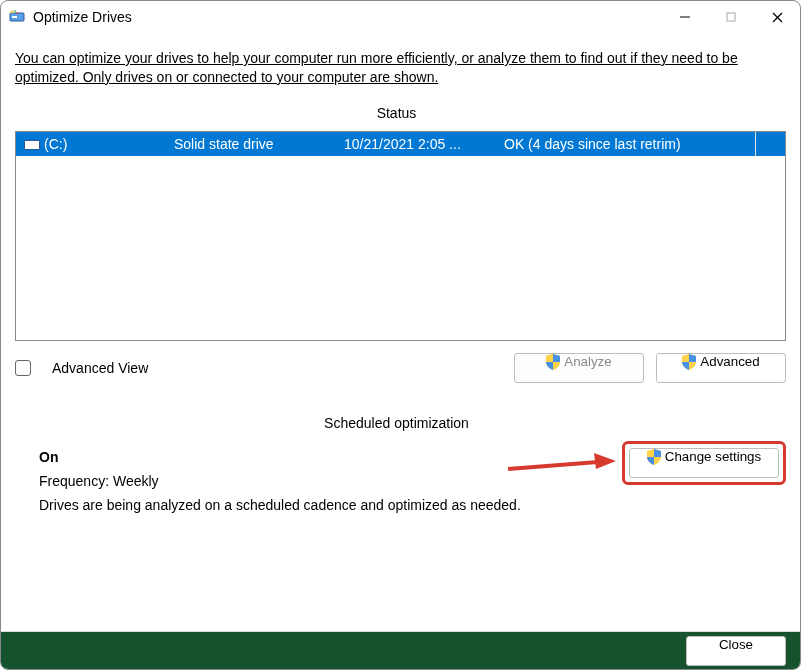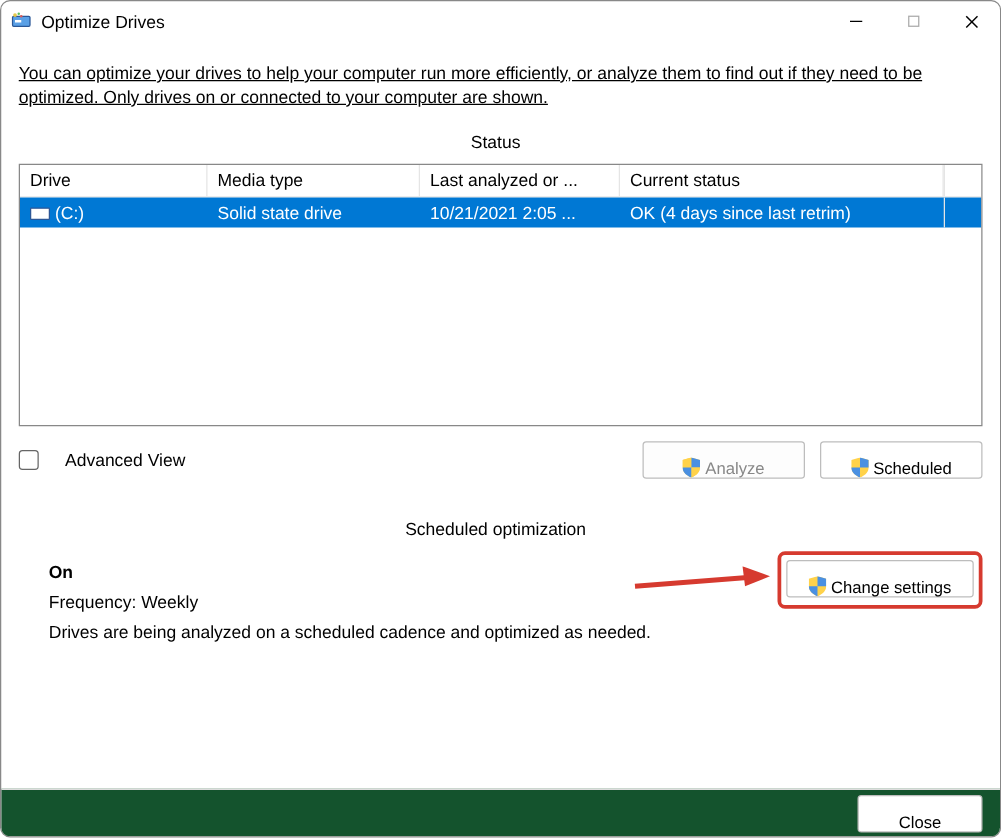--- a/index.html
+++ b/index.html
@@ -80,21 +80,21 @@
   .checkbox {
     display: inline-flex; align-items: center; gap: 21px;
   }
   .checkbox .box {
     width: 16px; height: 16px; border: 1px solid #666; border-radius: 3px; background:#fff;
   }
   .below-row .spacer { flex: 1; }
   .btn {
     height: 30px; min-width: 130px; padding: 0 16px;
     border: 1px solid #bdbdbd; background: #fff; border-radius: 3px;
-    display: inline-flex; align-items: flex-end; justify-content: center;
+    display: inline-flex; align-items: flex-start; justify-content: center;
     gap: 4px; cursor: pointer;
   }
   .btn.disabled { color: #888; cursor: default; background:#fdfdfd; }
   .shield {
     width: 14px; height: 16px; display: inline-block; position: relative;
   }
   
   .sched { margin-top: 32px; }
   .sched-body { padding: 8px 0 0 24px; position: relative; }
   .sched-on { font-weight: 600; margin-bottom: 8px; }
@@ -151,27 +151,20 @@
 
 <div class="content">
   <p class="intro">You can optimize your drives to help your computer run more efficiently, or analyze them to find out if they need to be optimized. Only drives on or connected to your computer are shown.</p>
 
   <div class="section-header">
     <span class="label">Status</span>
     <span class="line"></span>
   </div>
 
   <div class="table-wrap">
-    <div class="thead">
-      <div class="th col-drive">Drive</div>
-      <div class="th col-media">Media type</div>
-      <div class="th col-last">Last analyzed or ...</div>
-      <div class="th col-status">Current status</div>
-      <div class="th col-scroll"></div>
-    </div>
     <div class="tbody">
       <div class="tr selected">
         <div class="td col-drive">
           <span class="drive-icon"></span>
           <span>(C:)</span>
         </div>
         <div class="td col-media">Solid state drive</div>
         <div class="td col-last">10/21/2021 2:05 ...</div>
         <div class="td col-status">OK (4 days since last retrim)</div>
         <div class="td col-scroll"></div>
@@ -198,21 +191,21 @@
       <span>Analyze</span>
     </button>
     <button class="btn">
       <span class="shield">
         <svg width="14" height="16" viewBox="0 0 14 16">
           <path d="M7 0 L14 2 V8 C14 12 10 15 7 16 C4 15 0 12 0 8 V2 Z" fill="#ffd24a"></path>
           <path d="M7 0 L14 2 V8 L7 8 Z" fill="#4a90e2"></path>
           <path d="M7 8 L0 8 C0 12 4 15 7 16 Z" fill="#4a90e2"></path>
         </svg>
       </span>
-      <span>Scheduled</span>
+      <span>Advanced</span>
     </button>
   </div>
 
   <div class="sched">
     <div class="section-header">
       <span class="label">Scheduled optimization</span>
       <span class="line"></span>
     </div>
     <div class="sched-body">
       <div class="sched-on">On</div>

